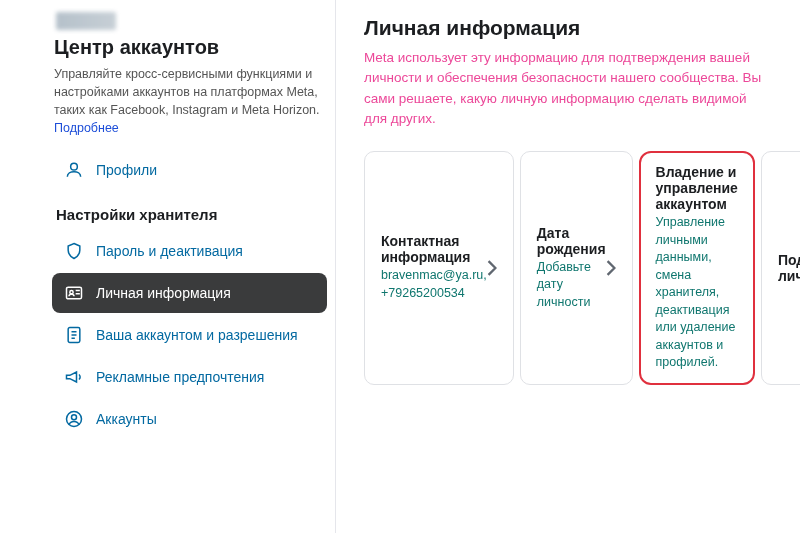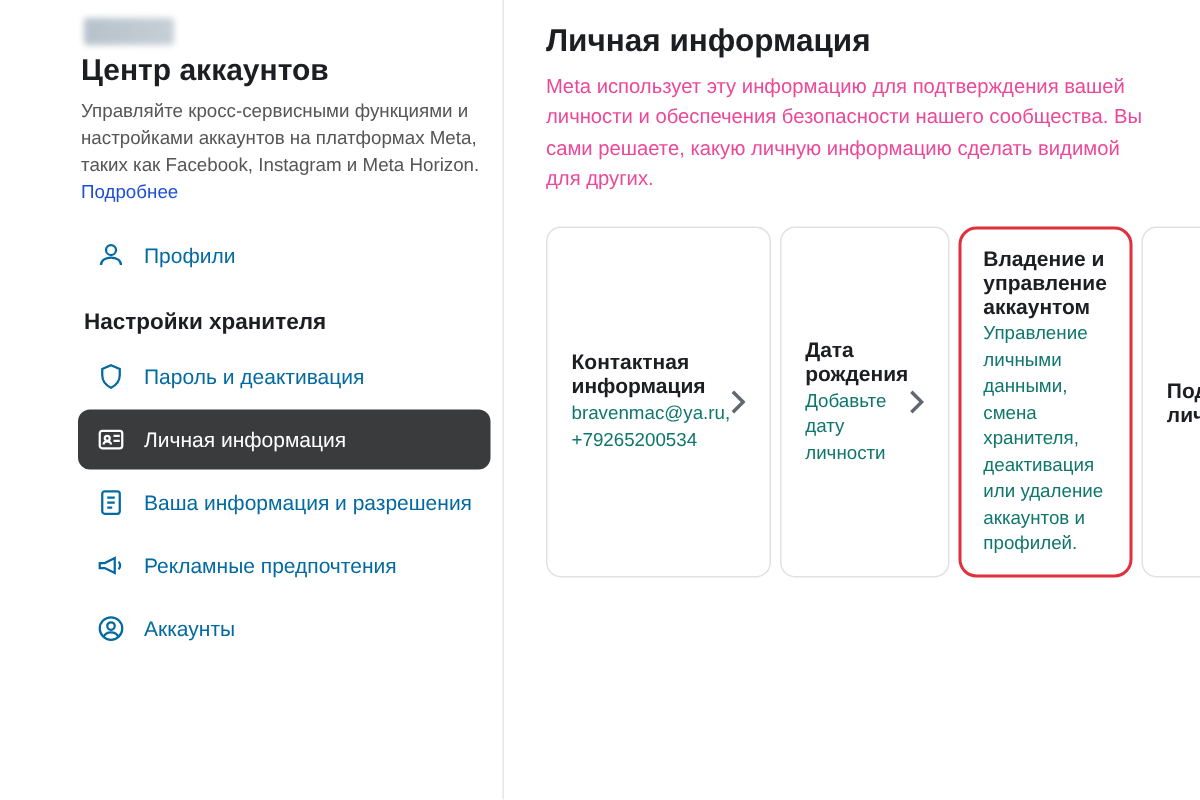--- a/index.html
+++ b/index.html
@@ -142,21 +142,21 @@
       <span>Личная информация</span>
     </div>
 
     <div class="nav-item">
       <span class="icon">
         <svg width="20" height="20" viewBox="0 0 24 24" fill="none" stroke="currentColor" stroke-width="1.8">
             <rect x="5" y="3" width="14" height="18" rx="2"></rect>
             <path d="M9 8h6M9 12h6M9 16h4"></path>
           </svg>
       </span>
-      <span>Ваша информация и разрешения</span>
+      <span>Ваша аккаунтом и разрешения</span>
     </div>
 
     <div class="nav-item">
       <span class="icon">
         <svg width="20" height="20" viewBox="0 0 24 24" fill="none" stroke="currentColor" stroke-width="1.8">
             <path d="M3 10v4h4l8 4V6l-8 4H3zM18 9a4 4 0 010 6"></path>
           </svg>
       </span>
       <span>Рекламные предпочтения</span>
     </div>

